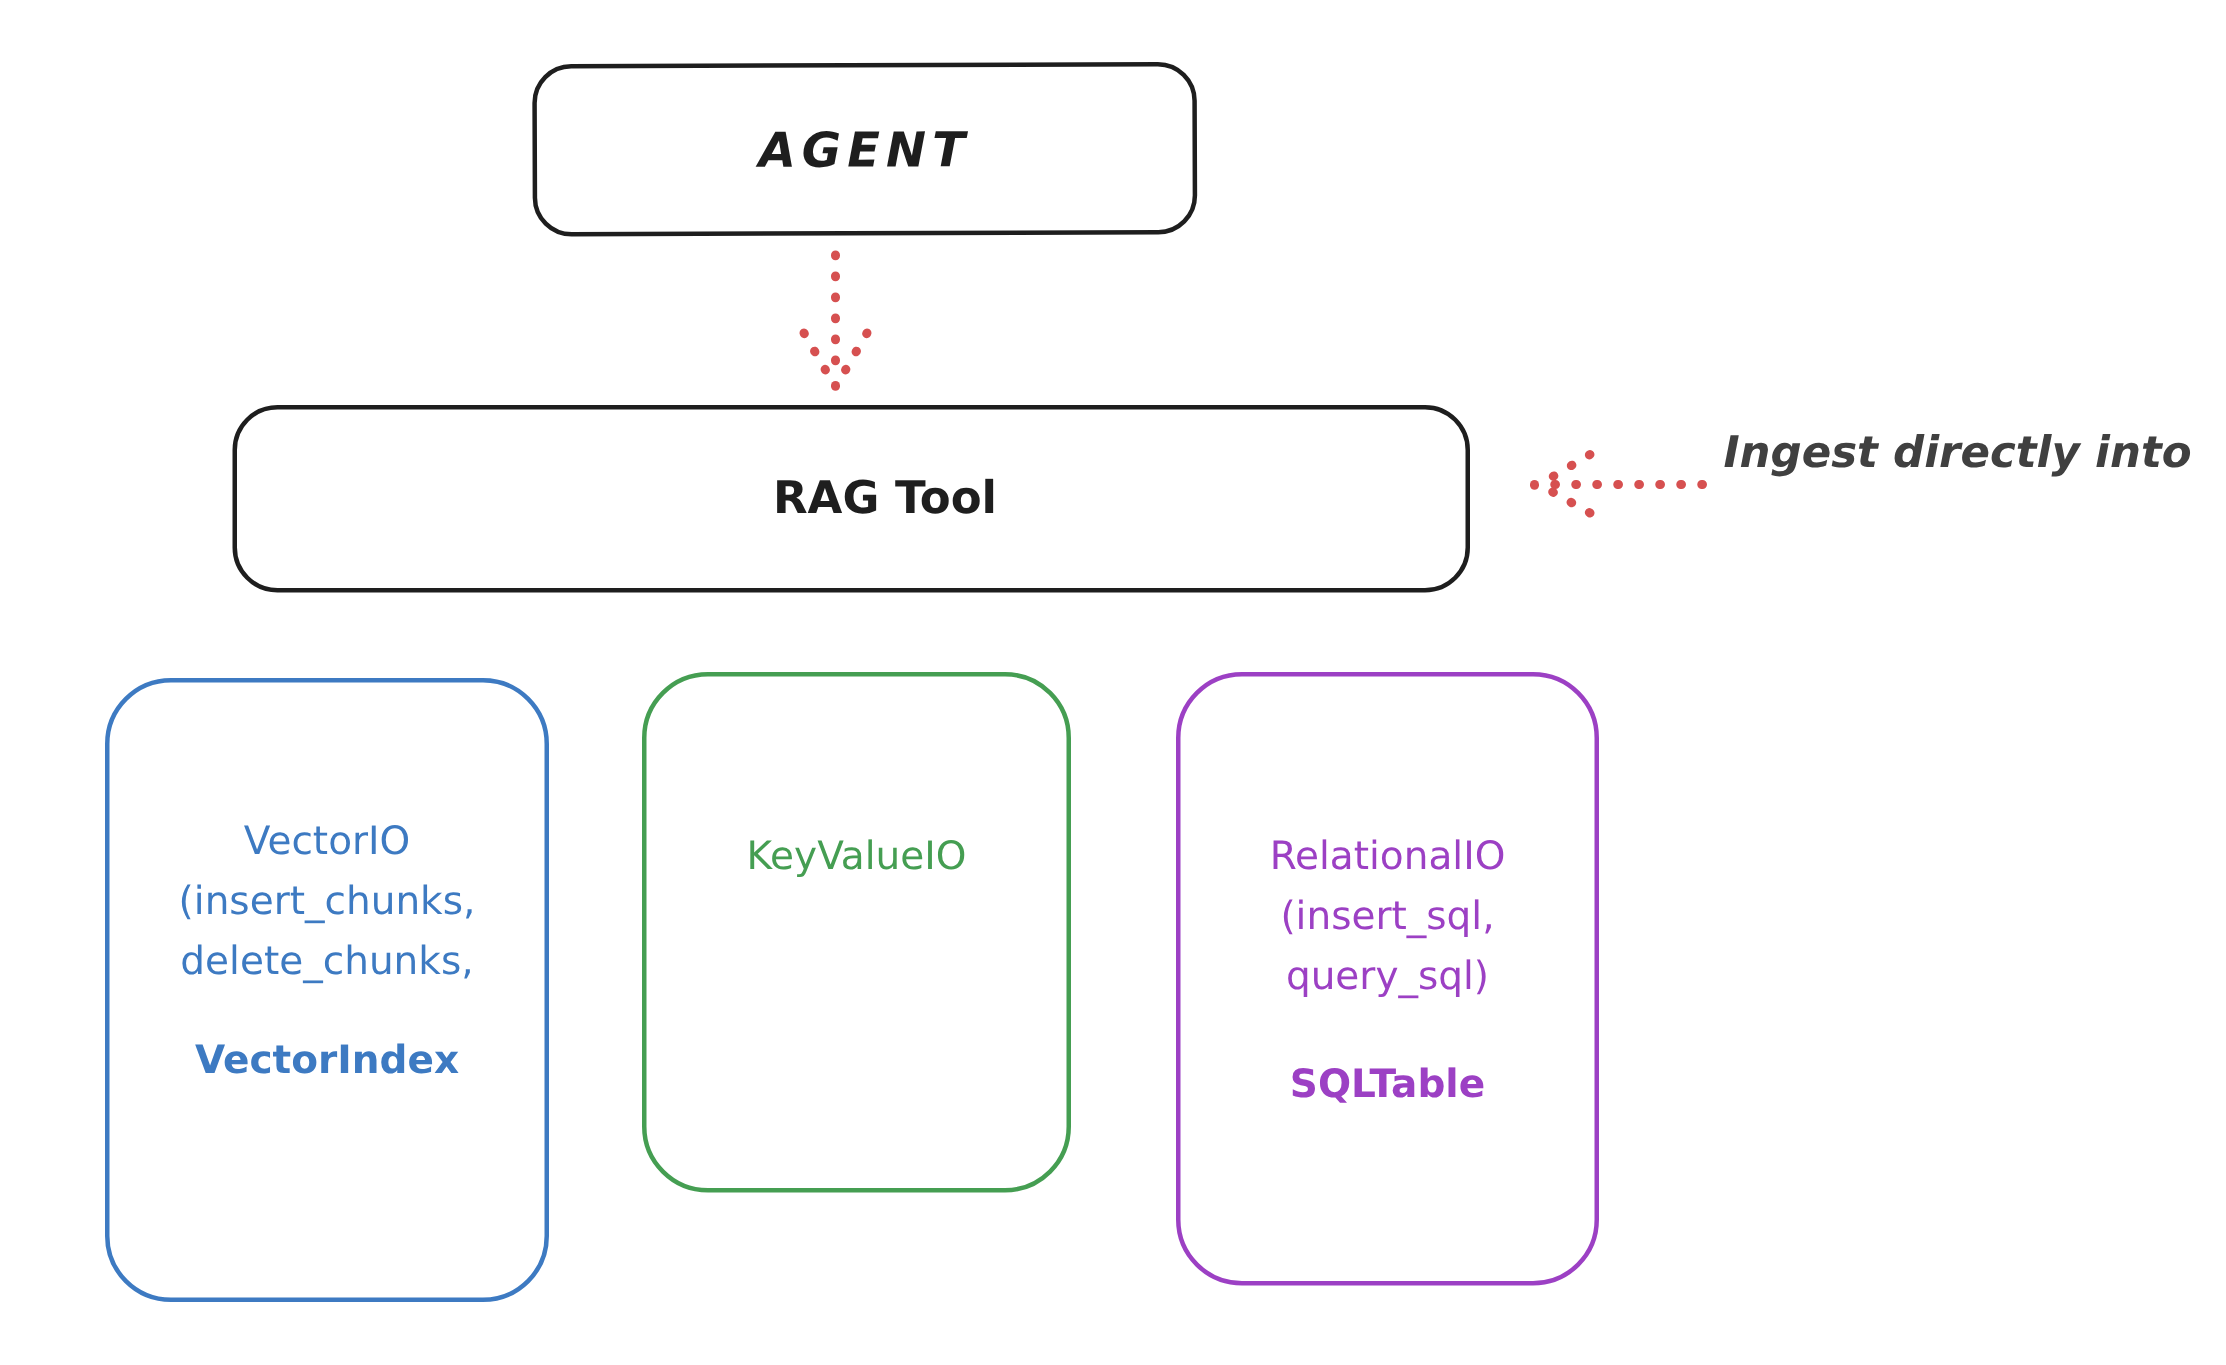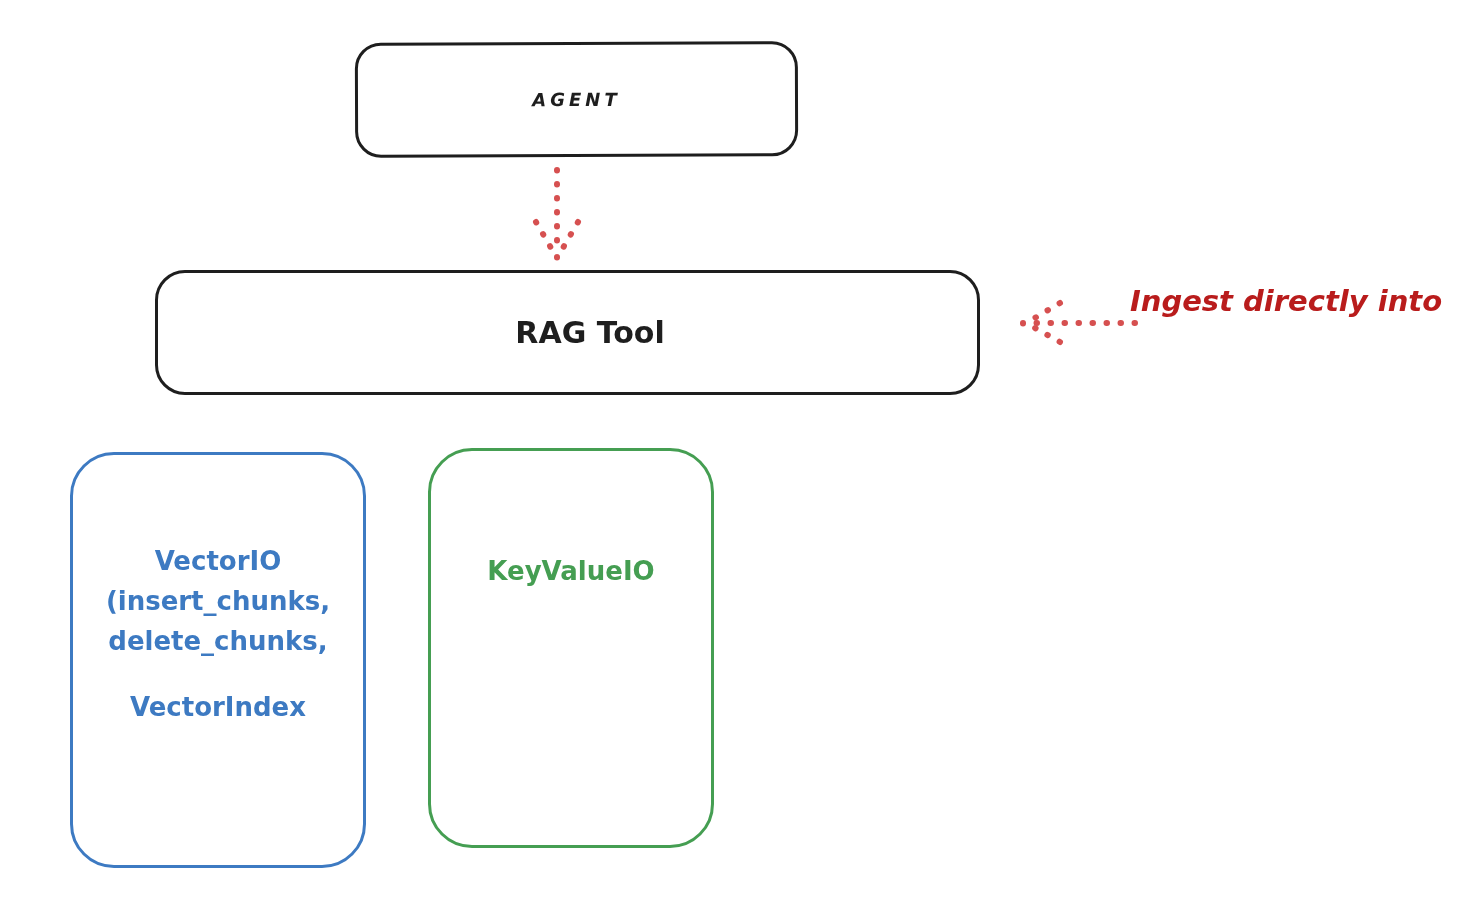--- a/index.html
+++ b/index.html
@@ -23,21 +23,21 @@
     align-items: center;
     justify-content: center;
   }
   .agent-box {
     left: 355px; top: 42px; width: 443px; height: 115px;
     border: 3.5px solid #1e1e1e;
     border-radius: 26px;
     transform: rotate(-0.2deg);
   }
   .agent-box .label {
-    font-size: 18px;
+    font-size: 32px;
     font-weight: 700;
     letter-spacing: 4px;
     color: #1e1e1e;
     font-style: italic;
   }
   .rag-box {
     left: 155px; top: 270px; width: 825px; height: 125px;
     border: 3.5px solid #1e1e1e;
     border-radius: 30px;
     padding-left: 45px;
@@ -52,53 +52,54 @@
     box-sizing: border-box;
     background: #ffffff;
     border-radius: 44px;
     display: flex;
     flex-direction: column;
     align-items: center;
     text-align: center;
   }
   .io-box .lines {
     font-size: 26px;
-    font-weight: 700;
+    font-weight: 400;
     line-height: 40px;
   }
   .io-box .index-label {
     font-size: 26px;
     font-weight: 600;
     line-height: 40px;
   }
   .box-vector {
     left: 70px; top: 452px; width: 296px; height: 416px;
     border: 3.5px solid #3d7ac2;
     color: #3d7ac2;
     padding-top: 86px;
   }
   .box-vector .index-label { margin-top: 26px; }
   .box-keyvalue {
-    left: 428px; top: 448px; width: 286px; height: 400px;
+    left: 428px; top: 448px; width: 286px; height: 347px;
     border: 3.5px solid #459e52;
     color: #459e52;
     padding-top: 100px;
   }
   .box-keyvalue .index-label { margin-top: 32px; }
   .box-relational {
     left: 784px; top: 448px; width: 282px; height: 409px;
     border: 3.5px solid #9c40c4;
     color: #9c40c4;
     padding-top: 100px;
   }
   .box-relational .index-label { margin-top: 32px; }
   .annotation {
     position: absolute;
     left: 1130px; top: 282px; width: 350px;
-    color: #b91c1c;
+    text-align: center;
+    color: #404040;
     font-size: 29px;
     font-weight: 700;
     line-height: 38px;
     font-style: italic;
   }
   .overlay {
     position: absolute;
     left: 0; top: 0;
     width: 1484px;
     height: 910px;
@@ -145,14 +146,22 @@
     </div>
     <div class="index-label">VectorIndex</div>
   </div>
 
   <div class="io-box box-keyvalue">
     <div class="lines">
       <div>KeyValueIO</div>
     </div>
   </div>
 
+  <div class="io-box box-relational">
+    <div class="lines">
+      <div>RelationalIO</div>
+      <div>(insert_sql,</div>
+      <div>query_sql)</div>
+    </div>
+    <div class="index-label">SQLTable</div>
+  </div>
 
 </div>
 
 </body></html>

